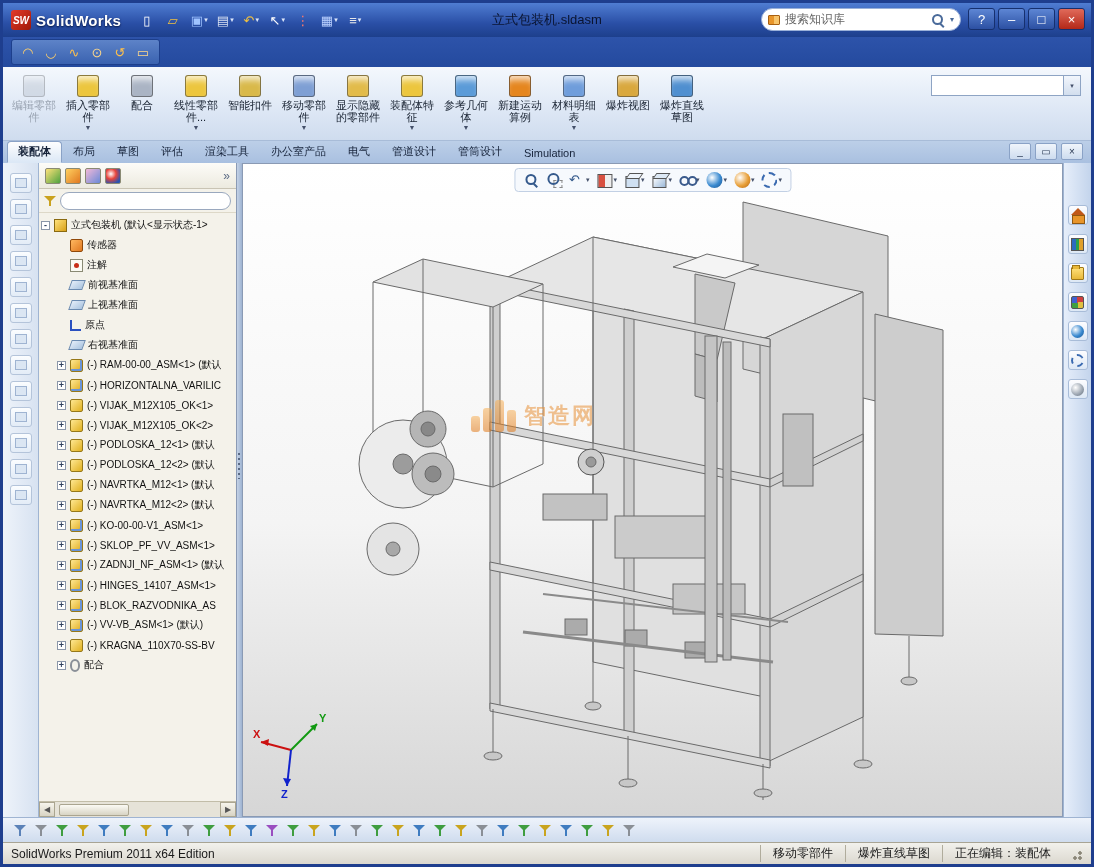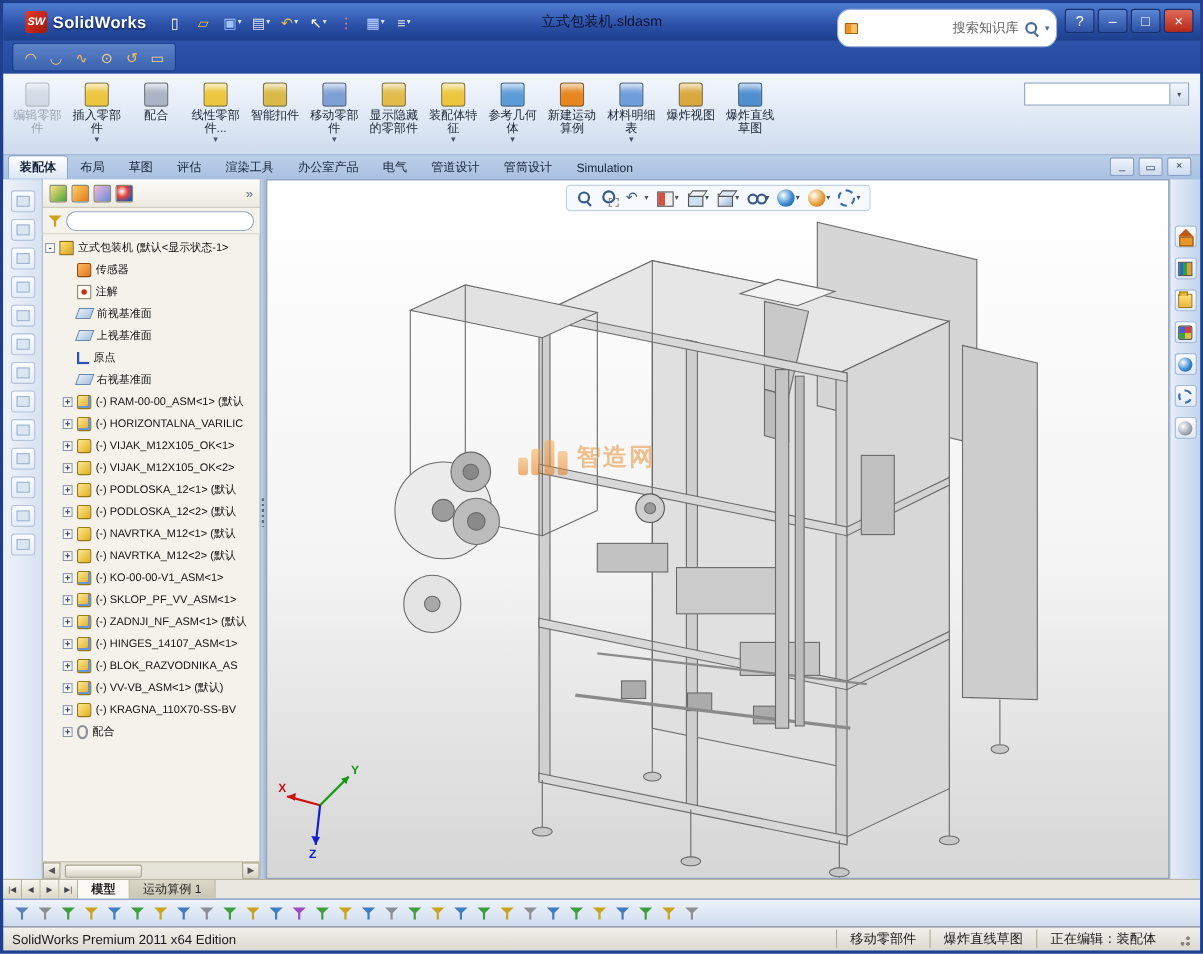--- a/index.html
+++ b/index.html
@@ -2,30 +2,30 @@
 <html><head>
 <meta charset="utf-8">
 <style>
   * { box-sizing: border-box; margin:0; padding:0; }
   html,body { width:1094px; height:867px; overflow:hidden; }
   body { font-family:"Liberation Sans", sans-serif; font-size:12px; }
 
   .win { width:1094px; height:867px; border:3px solid #1e3e8e; display:flex; flex-direction:column; background:#3a66bc; }
 
   
-  .titlebar { height:34px; background:linear-gradient(180deg,#4f7dd2,#2a4fa6 60%,#1d3f8c); display:flex; align-items:center; position:relative; padding:0 20px; flex:0 0 auto;text-align:right; }
+  .titlebar { height:34px; background:linear-gradient(180deg,#4f7dd2,#2a4fa6 60%,#1d3f8c); display:flex; align-items:center; position:relative; padding:0 8px; flex:0 0 auto; }
   .logo { display:flex; align-items:center; gap:5px; padding-right:14px; }
   .logo-badge { width:20px; height:20px; background:linear-gradient(135deg,#e23a2a,#a01808); border-radius:3px; color:#fff; font-weight:bold; font-size:10px; display:flex; align-items:center; justify-content:center; font-style:italic; }
   .brand { color:#fff; font-weight:bold; font-size:15px; letter-spacing:.3px; text-shadow:0 1px 2px #00103a; }
   .tb-tools { display:flex; align-items:center; gap:2px; }
   .tb-btn { height:24px; min-width:24px; display:flex; align-items:center; justify-content:center; border-radius:3px; padding:0 2px; }
   .tb-glyph { font-size:13px; line-height:1; }
   .tb-dd { font-size:7px; color:#dce6fa; margin-left:1px; }
   .doc-title { position:absolute; left:50%; top:0; transform:translateX(-50%); height:34px; display:flex; align-items:center; color:#0a1430; font-size:13px; }
-  .searchbox { position:absolute; right:130px; top:5px; width:200px; height:35px; background:#fff; border:1px solid #9ab0d8; border-radius:12px; display:flex; align-items:center; padding:0 6px; gap:5px; }
+  .searchbox { position:absolute; right:130px; top:5px; width:200px; height:23px; background:#fff; border:1px solid #9ab0d8; border-radius:12px; display:flex; align-items:center; padding:0 6px; gap:5px; }
   .book-ic { width:12px; height:10px; background:linear-gradient(90deg,#e8952a 48%,#f7c46a 52%); border:1px solid #a86010; border-radius:1px; }
   .search-text { flex:1; color:#666; font-size:12px; white-space:nowrap; overflow:hidden; }
   .mag-ic { position:relative; width:14px; height:14px; }
   .mag-ic::before { content:""; position:absolute; left:1px; top:1px; width:7px; height:7px; border:2px solid #4a6a9a; border-radius:50%; }
   .mag-ic::after { content:""; position:absolute; left:10px; top:10px; width:5px; height:2px; background:#4a6a9a; transform:rotate(45deg); transform-origin:0 0; }
   .search-dd { font-size:8px; color:#4a6a9a; }
   .winctl { position:absolute; right:6px; top:5px; display:flex; gap:3px; }
   .winbtn { width:27px; height:22px; display:flex; align-items:center; justify-content:center; color:#fff; font-size:13px; background:linear-gradient(180deg,#5d86d4,#2c50a2); border:1px solid #16306e; border-radius:3px; }
   .winbtn.close { background:linear-gradient(180deg,#e06a5a,#b42818); }
 
@@ -760,39 +760,20 @@
           <span class="rpshape gear"></span>
         </span>
 
         <span class="rpbtn">
           <span class="rpshape pin"></span>
         </span>
 
     </div>
   </div>
 
-  <div class="sheettabs">
-
-      <span class="snav">|◀</span>
-
-      <span class="snav">◀</span>
-
-      <span class="snav">▶</span>
-
-      <span class="snav">▶|</span>
-
-      <span class="stab active">
-        <span>模型</span>
-      </span>
-
-      <span class="stab">
-        <span>运动算例 1</span>
-      </span>
-
-  </div>
 
   <div class="filterbar">
 
       <span class="fbtn">
         <span class="funnel" style="--c: #5b82b8;"></span>
       </span>
 
       <span class="fbtn">
         <span class="funnel" style="--c: #8a8f96;"></span>
       </span>

